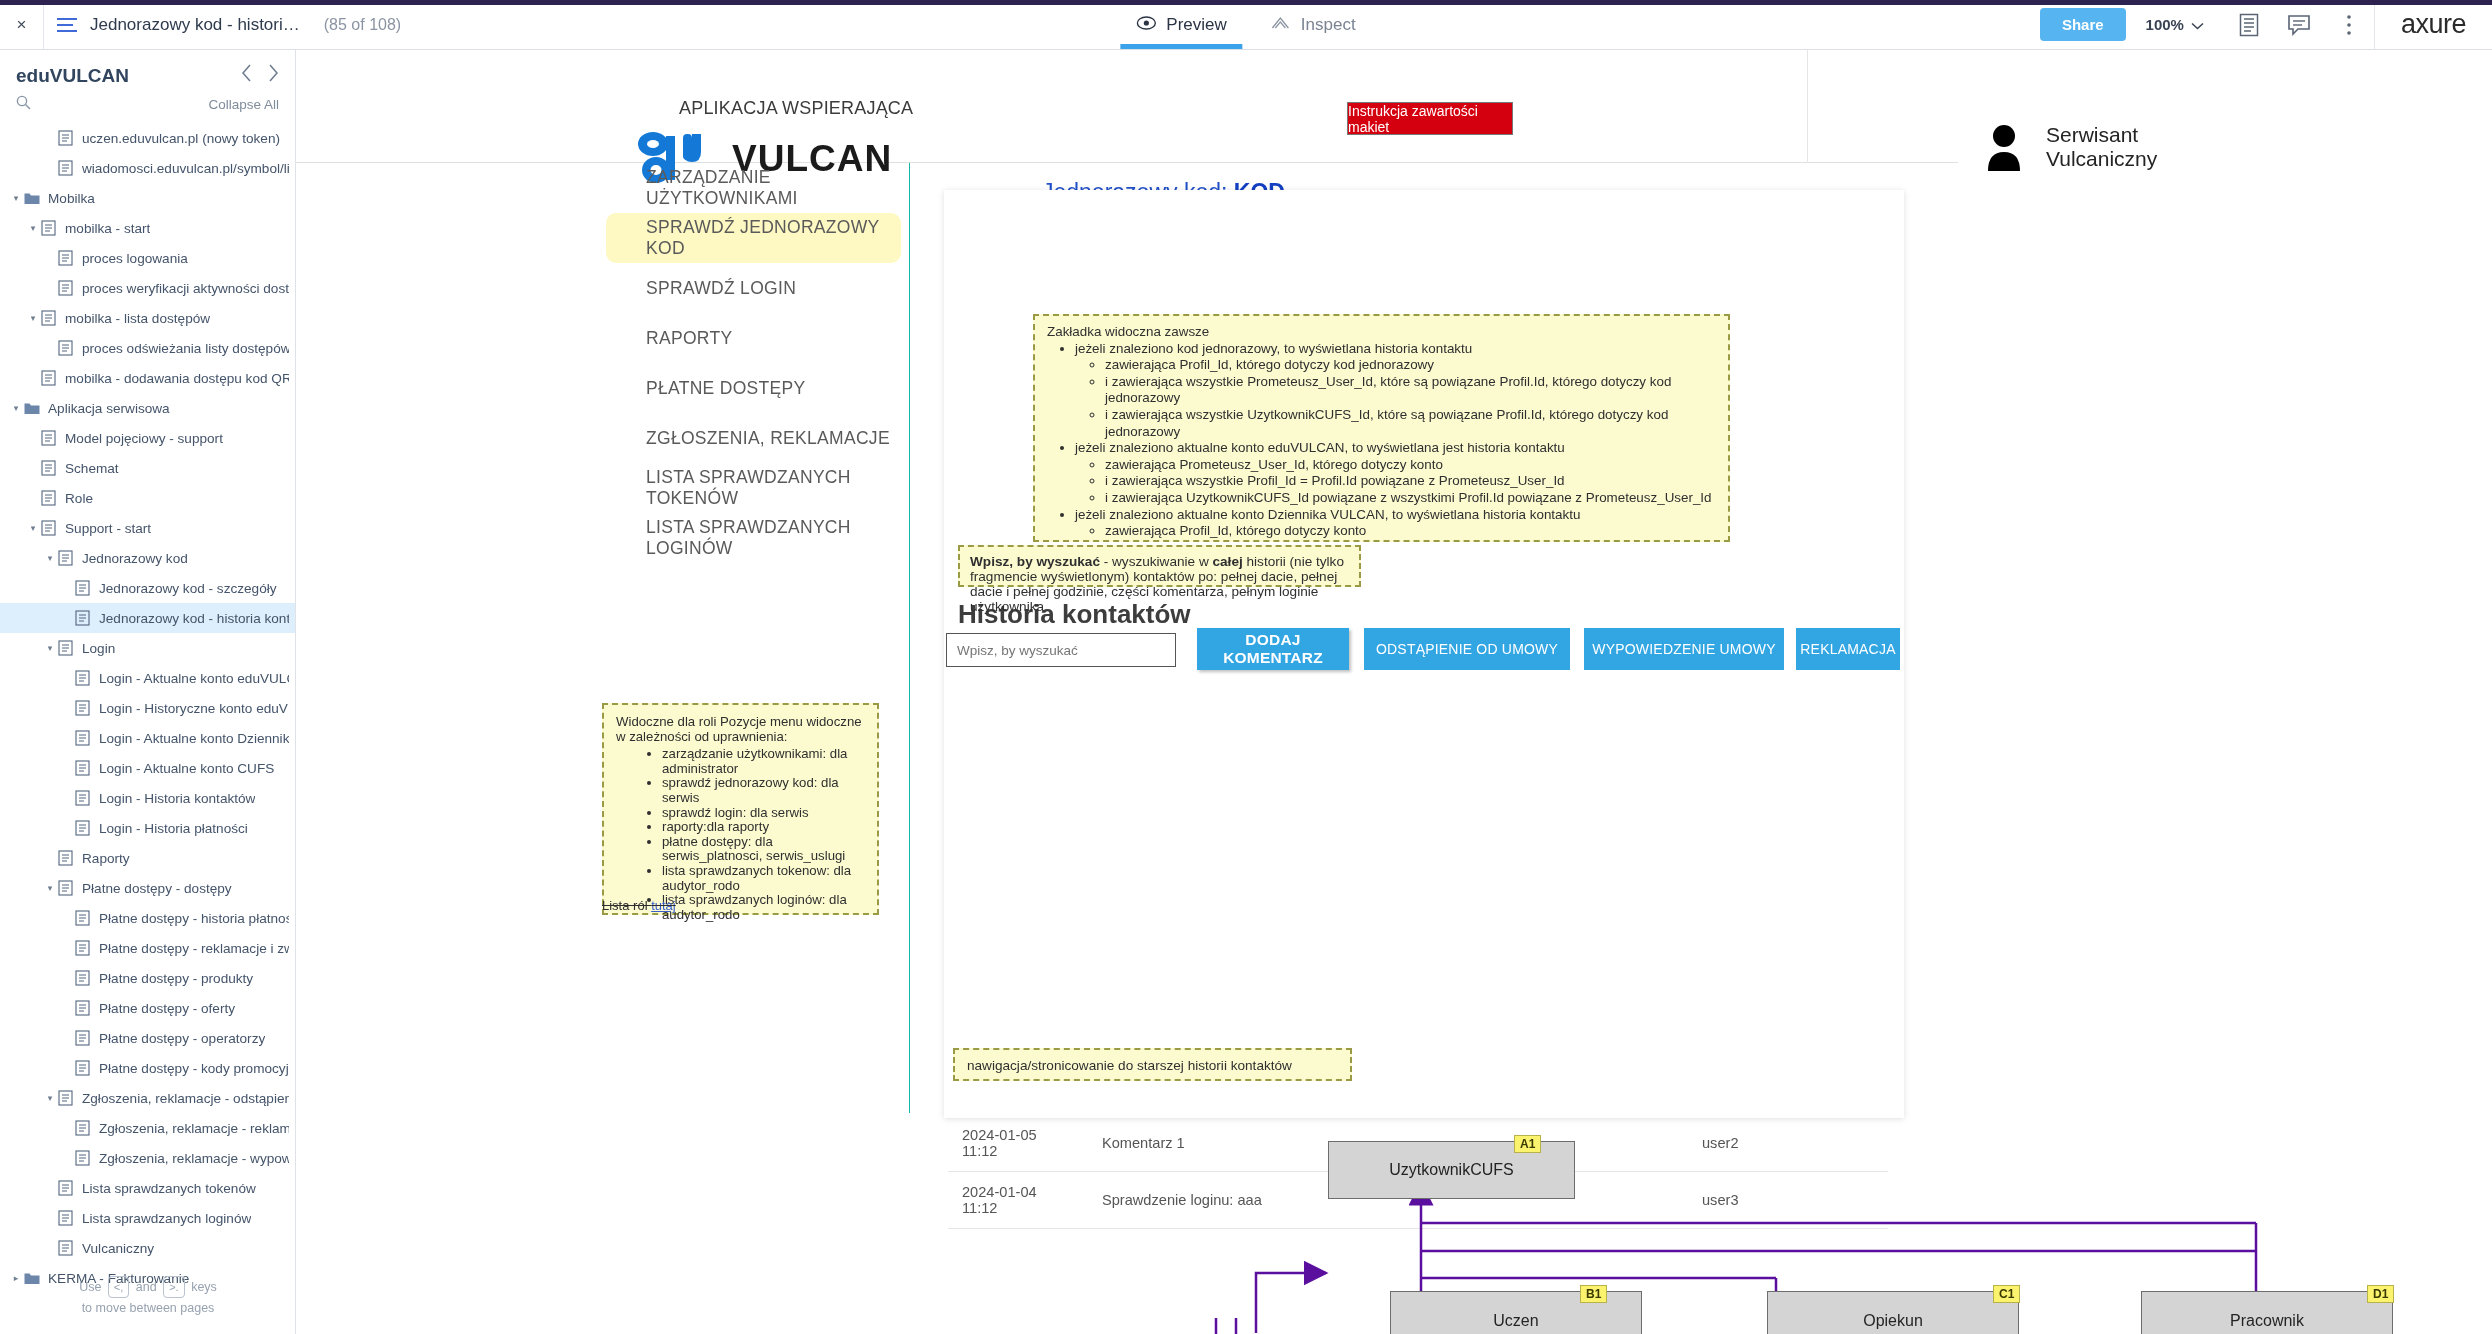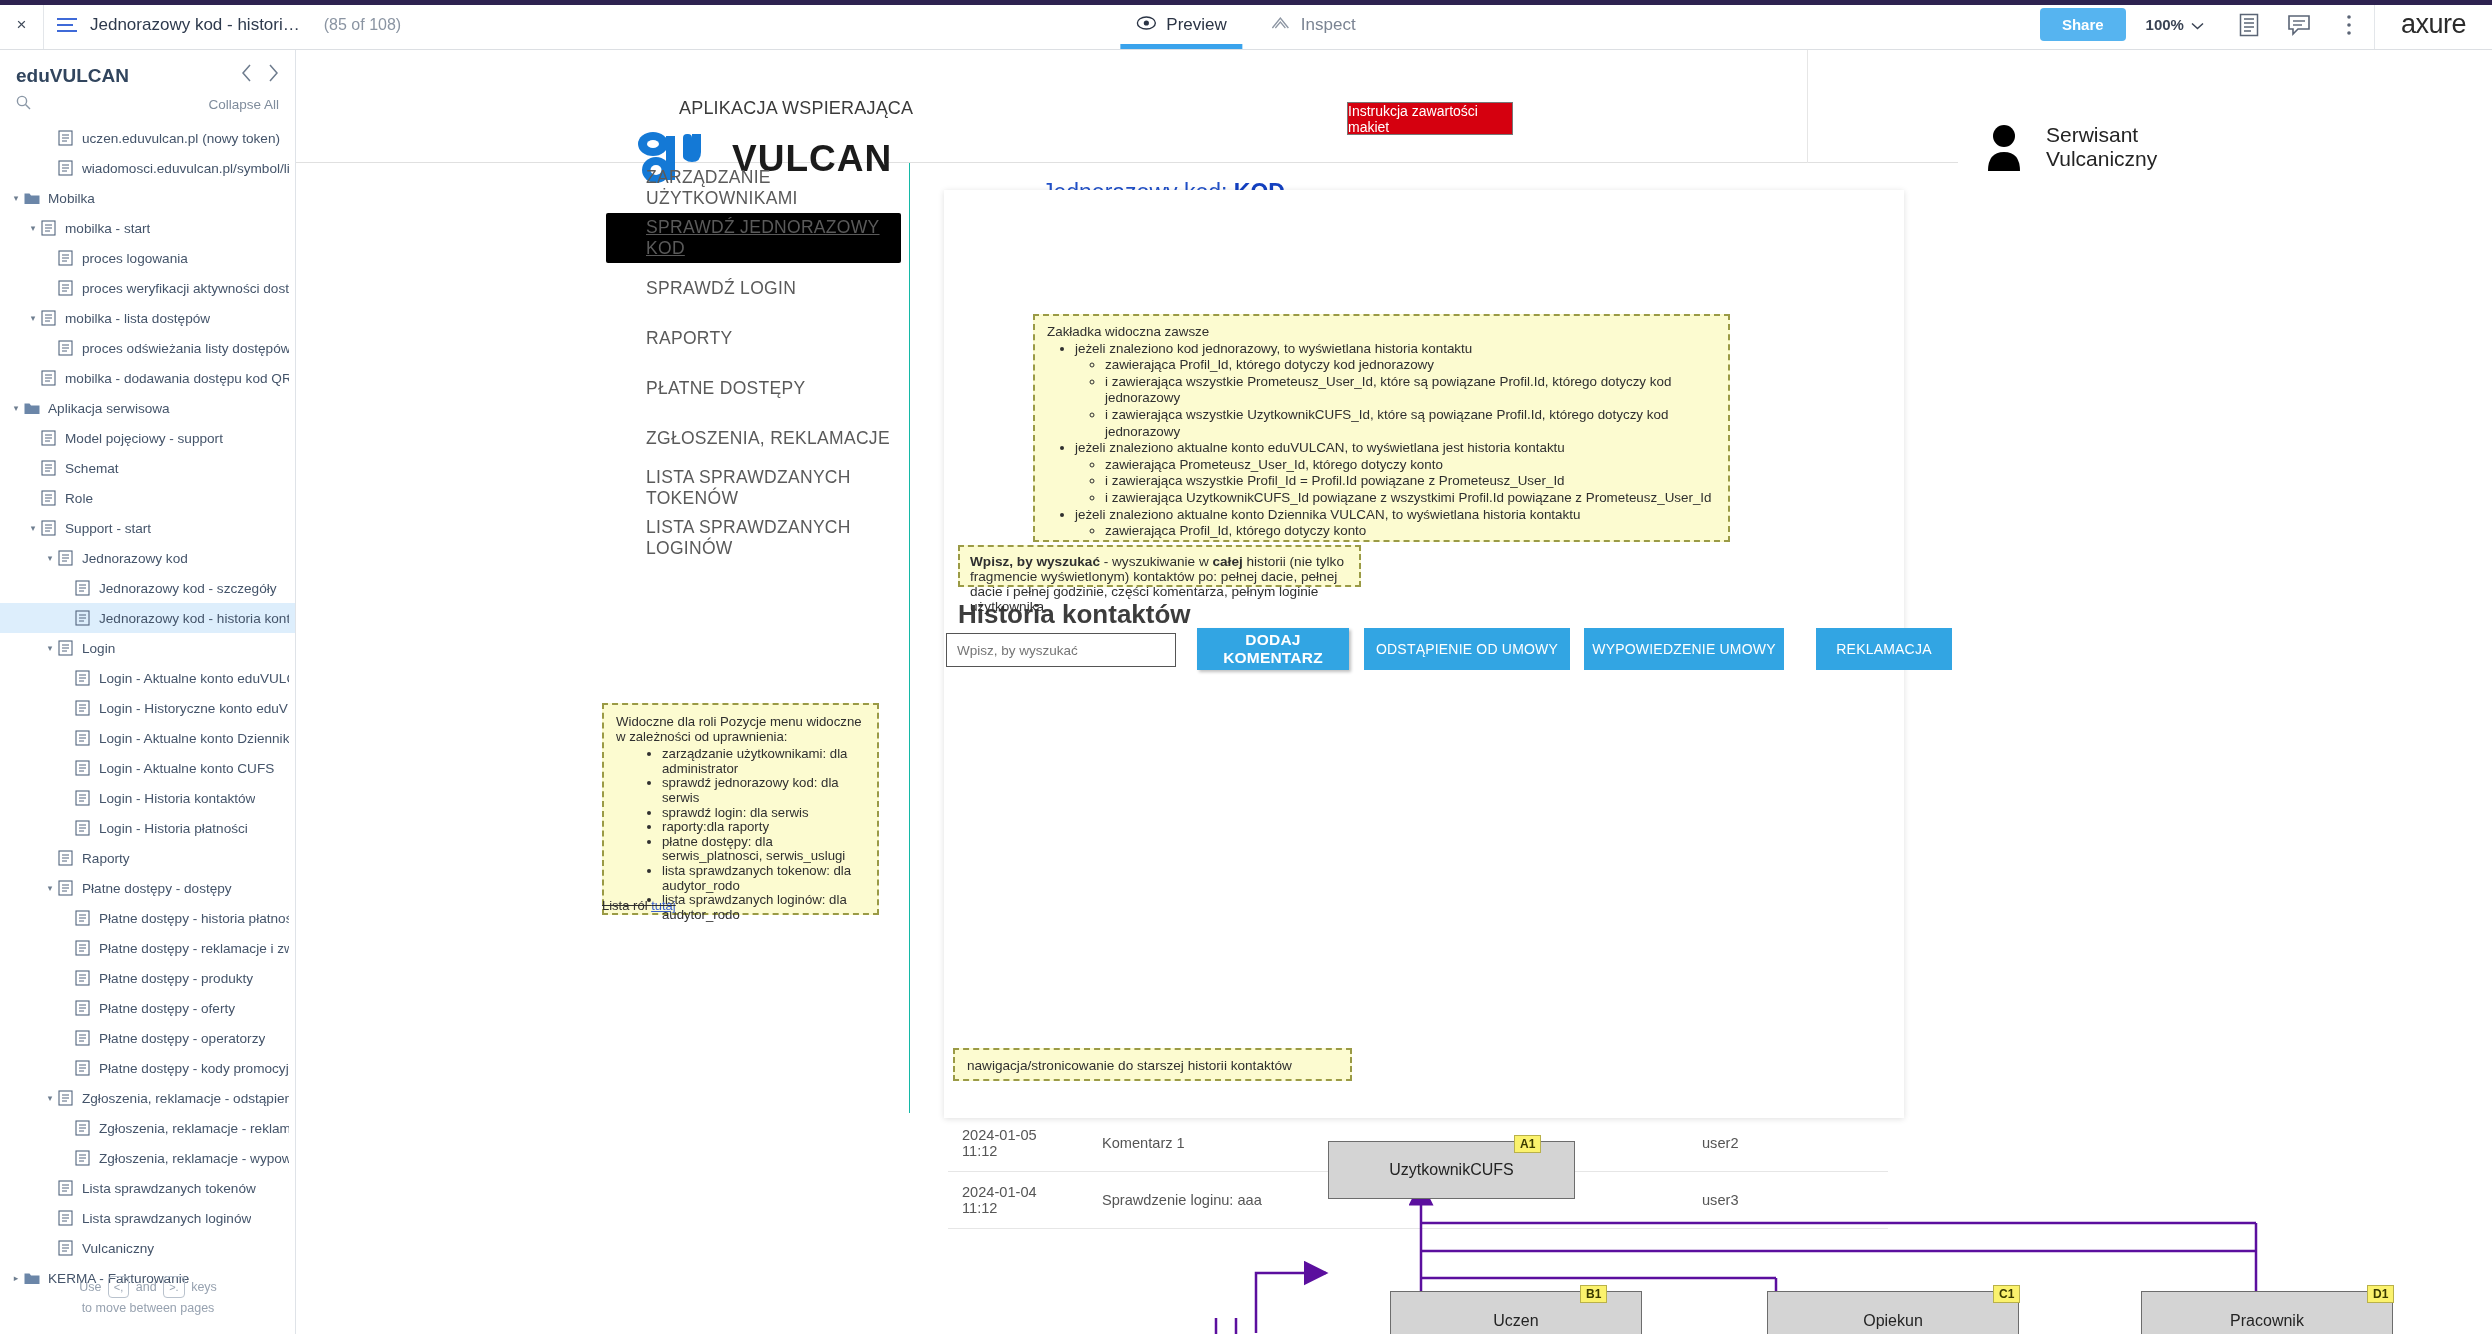--- a/index.html
+++ b/index.html
@@ -93,21 +93,21 @@
   .user-block { position:absolute; left:1688px; top:73px; display:flex; align-items:center; gap:22px; }
   .avatar-glyph { width:40px; height:48px; }
   .user-name { font-size:21px; color:#242424; }
   
   .app-body { position:absolute; left:0; top:113px; width:1662px; height:950px; }
   .app-nav { position:absolute; left:302px; top:0; width:312px; height:950px; border-right:1px solid #14b8a6; }
   .nav-item {
     height:50px; display:flex; align-items:center; padding-left:40px;
     font-size:17.5px; color:#5a5a5a; letter-spacing:0.3px; margin: 0 8px; cursor:pointer;
   }
-  .nav-item.sel { background:#000000; border-radius:2px;text-decoration:underline; }
+  .nav-item.sel { background:#fef9c3; border-radius:10px; }
   .app-main { position:absolute; left:615px; top:0; width:1047px; height:950px; }
   .page-title { position:absolute; left:131px; top:16px; font-size:23px; color:#2050c8; }
   .page-title b { color:#1340c0; }
   
   .tabs { position:absolute; left:39px; top:212px; display:flex; }
   .tab {
     width:240px; height:41px; border:1px solid #979797;
     display:flex; align-items:center; justify-content:center;
     font-size:18px; color:#3d3d3d; background:#fff; cursor:pointer;
   }
@@ -148,21 +148,21 @@
     padding: 0 10px; font-family:"Liberation Sans", sans-serif; z-index:5;
   }
   .action-btn {
     position:absolute; top:578px; height:42px; background:#32a5e3; color:#fff;
     border:none; font-size:15.5px; font-weight:700; letter-spacing:0.2px;
     display:flex; align-items:center; justify-content:center; cursor:pointer; z-index:5;
   }
   #btn-add { left:901px; width:152px; box-shadow: 2px 2px 3px rgba(0,0,0,0.25); }
   #btn-odst { left:1068px; width:206px; font-weight:400; font-size:14px;}
   #btn-wyp  { left:1288px; width:200px; font-weight:400; font-size:14px;}
-  #btn-rek  { left:1500px; width:136px; font-weight:400; font-size:14px;margin-left:20px;}
+  #btn-rek  { left:1500px; width:104px; font-weight:400; font-size:14px;}
   table.hist {
     position:absolute; left:652px; top:623px; width:940px;
     border-collapse: collapse; font-size:14.6px; color:#555; background:#fff;
   }
   table.hist th {
     text-align:left; font-weight:700; color:#3d3d3d; font-size:15.5px;
     padding: 12px 14px; border-bottom:1px solid #dcdcdc; background:#fff;
   }
   table.hist td { padding: 12px 14px; border-bottom:1px solid #e6e6e6; }
   table.hist th.c0, table.hist td.c0 { width:140px; }

